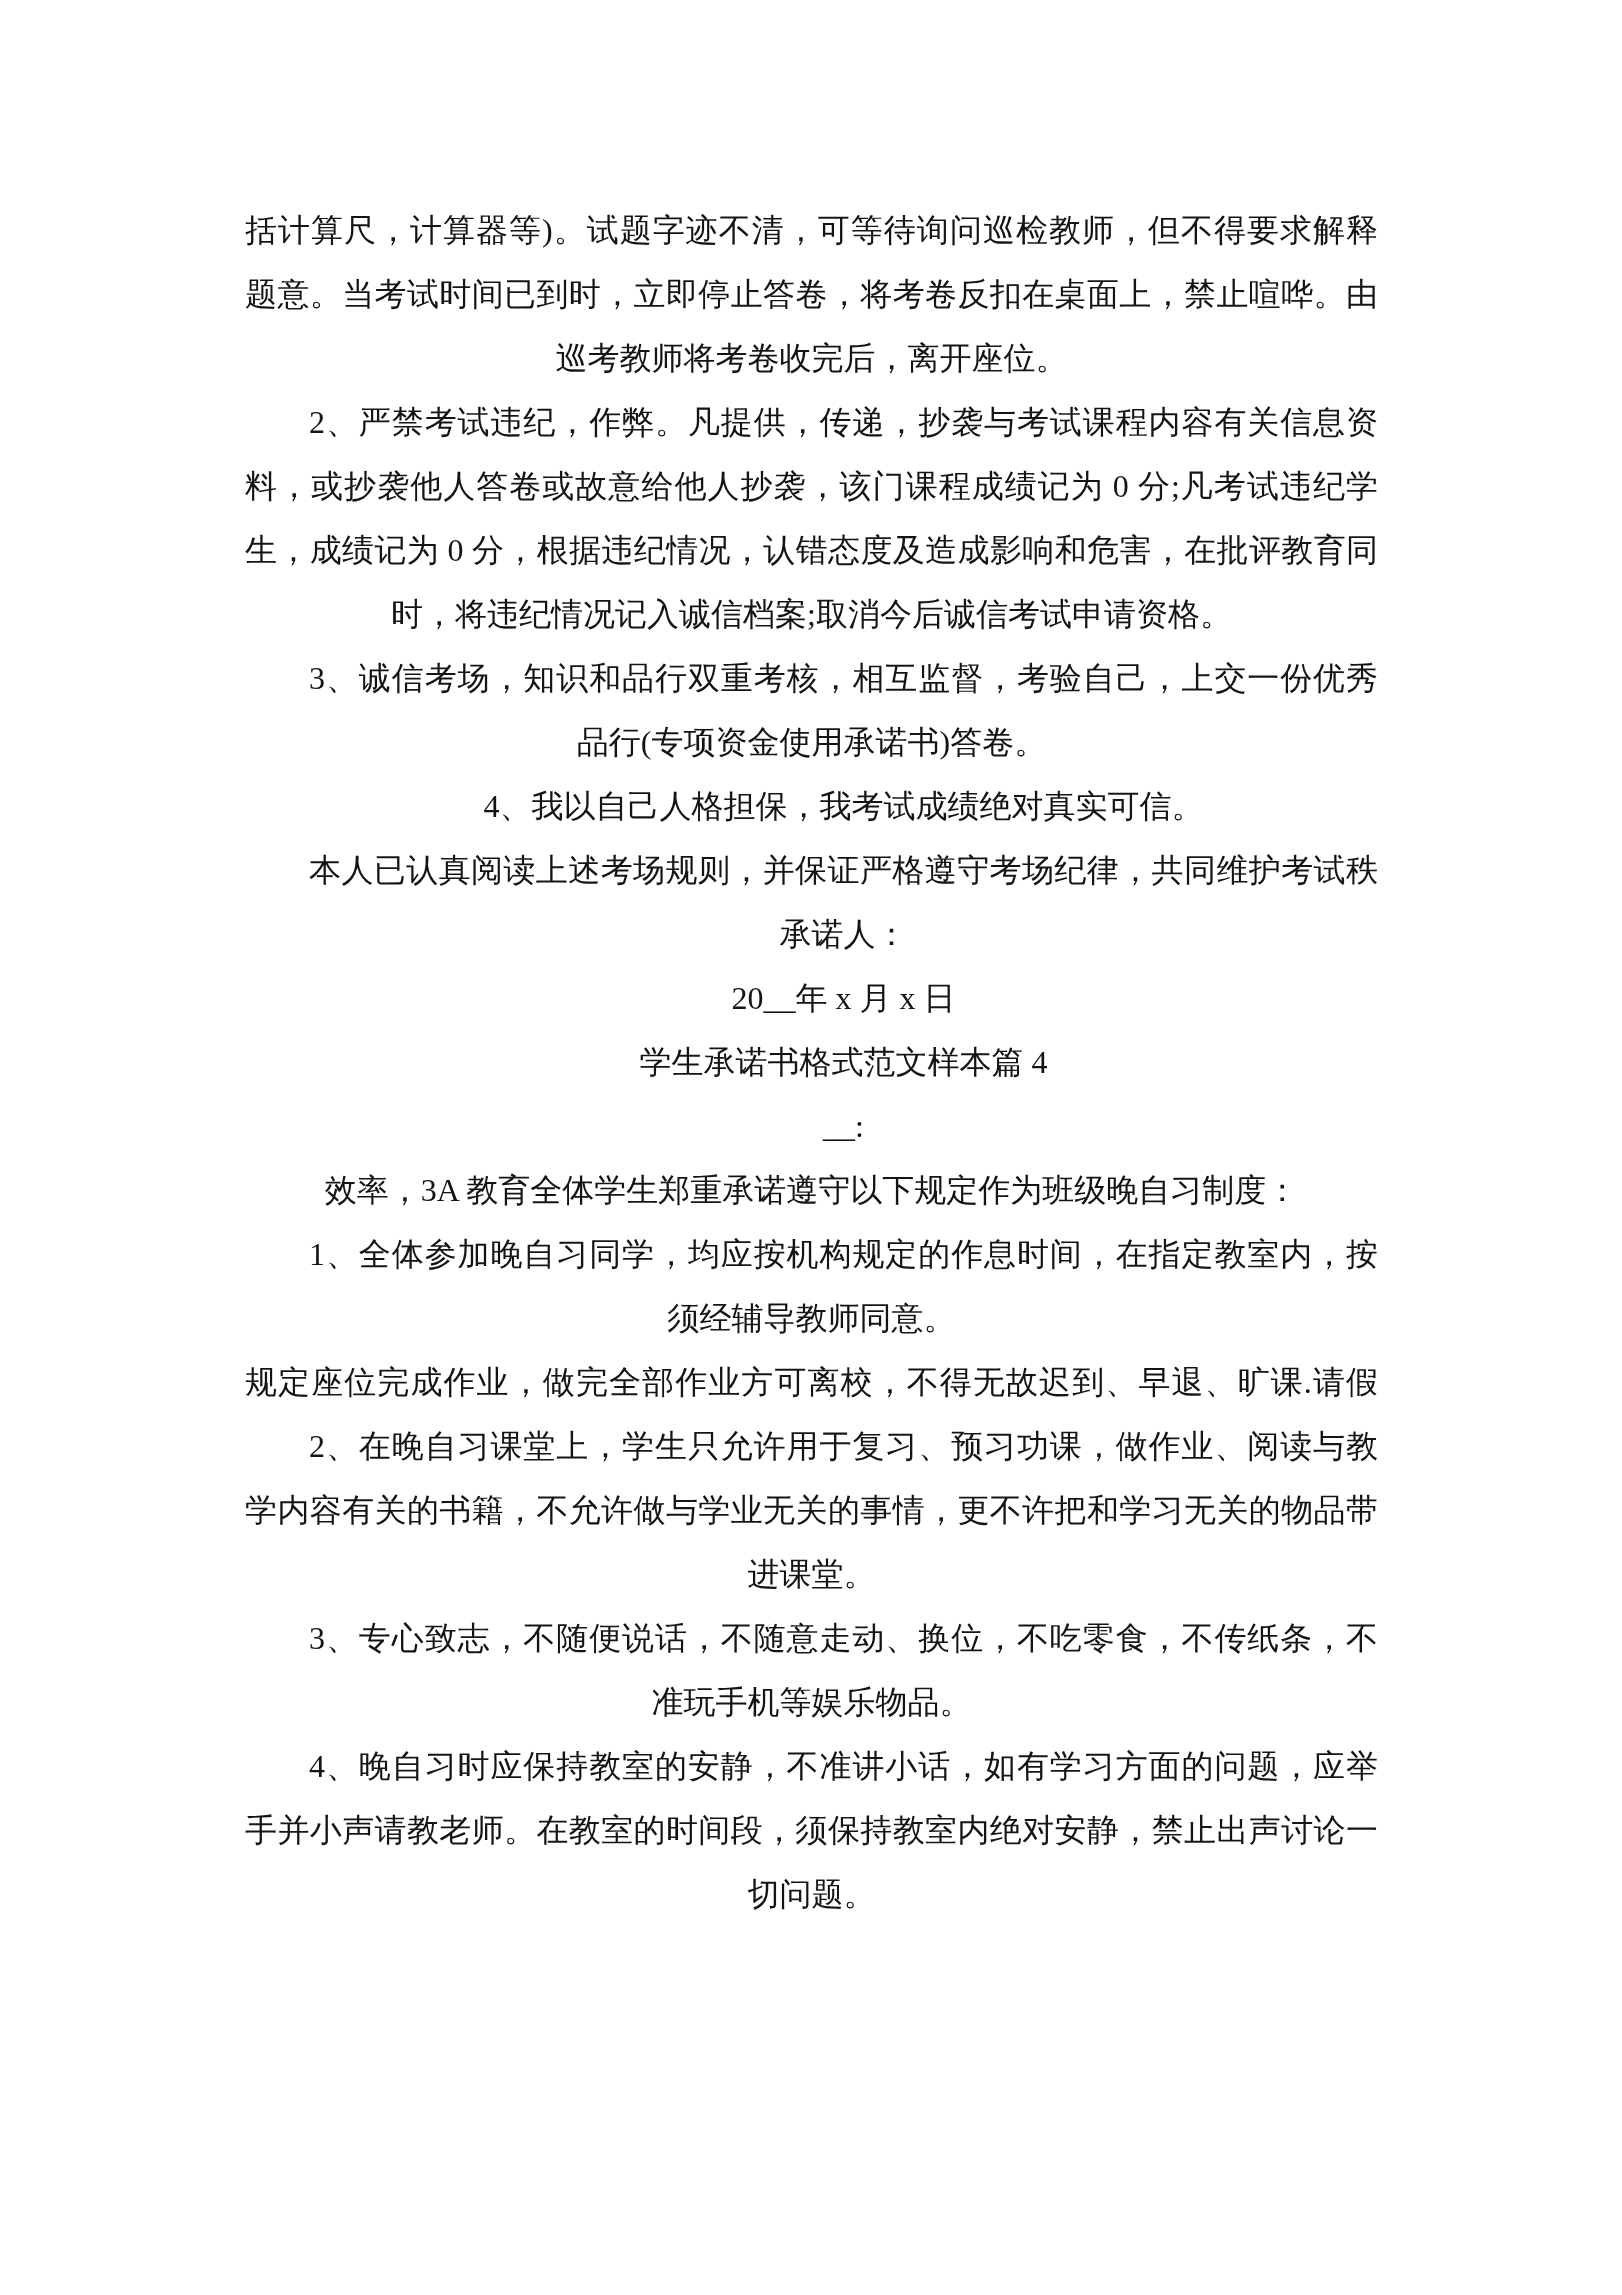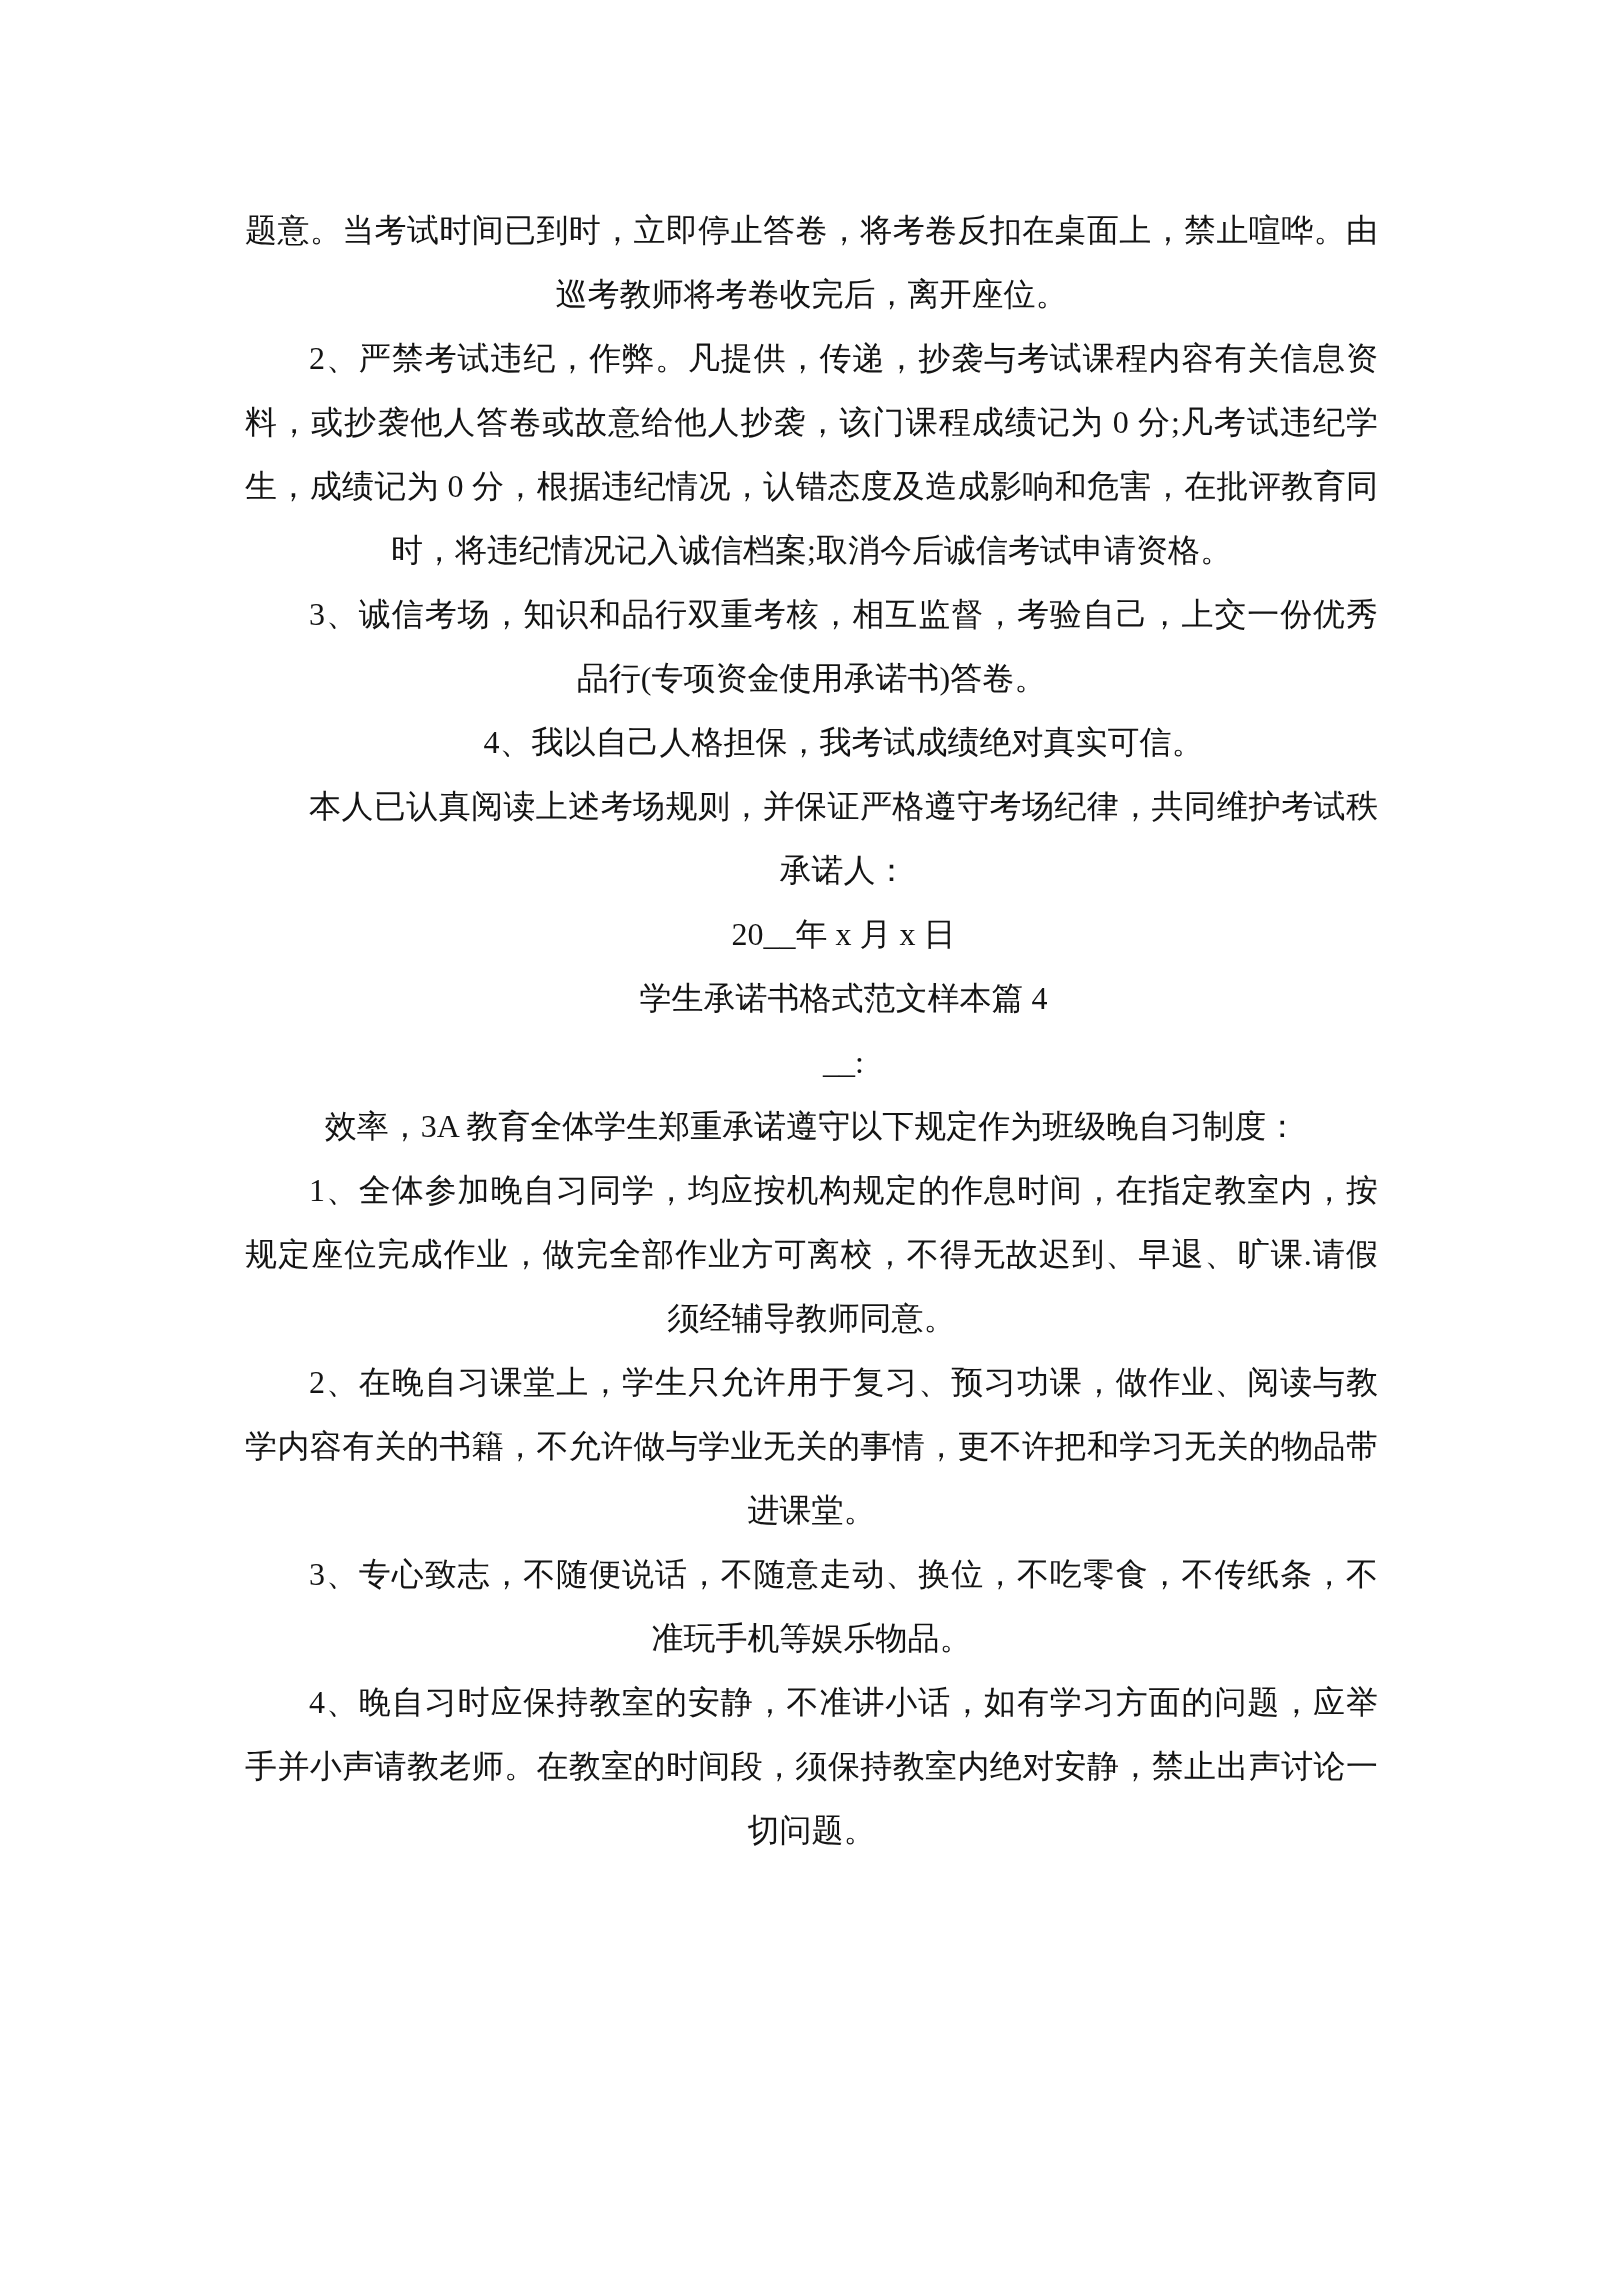--- a/index.html
+++ b/index.html
@@ -42,38 +42,39 @@
   .line.fill {
     text-align: justify;
     text-align-last: justify;
   }
 </style>
 </head>
 <body>
 
 <div class="page">
   <div class="body-text" id="doc-body">
+      <div class="line fill">括计算尺，计算器等)。试题字迹不清，可等待询问巡检教师，但不得要求解释</div>
       <div class="line fill">题意。当考试时间已到时，立即停止答卷，将考卷反扣在桌面上，禁止喧哗。由</div>
       <div class="line">巡考教师将考卷收完后，离开座位。</div>
       <div class="line indent fill">2、严禁考试违纪，作弊。凡提供，传递，抄袭与考试课程内容有关信息资</div>
       <div class="line fill">料，或抄袭他人答卷或故意给他人抄袭，该门课程成绩记为 0 分;凡考试违纪学</div>
       <div class="line fill">生，成绩记为 0 分，根据违纪情况，认错态度及造成影响和危害，在批评教育同</div>
       <div class="line">时，将违纪情况记入诚信档案;取消今后诚信考试申请资格。</div>
       <div class="line indent fill">3、诚信考场，知识和品行双重考核，相互监督，考验自己，上交一份优秀</div>
       <div class="line">品行(专项资金使用承诺书)答卷。</div>
       <div class="line indent">4、我以自己人格担保，我考试成绩绝对真实可信。</div>
       <div class="line indent fill">本人已认真阅读上述考场规则，并保证严格遵守考场纪律，共同维护考试秩</div>
       <div class="line indent">承诺人：</div>
       <div class="line indent">20__年 x 月 x 日</div>
       <div class="line indent">学生承诺书格式范文样本篇 4</div>
       <div class="line indent">__:</div>
       <div class="line">效率，3A 教育全体学生郑重承诺遵守以下规定作为班级晚自习制度：</div>
       <div class="line indent fill">1、全体参加晚自习同学，均应按机构规定的作息时间，在指定教室内，按</div>
+      <div class="line">须经辅导教师同意。</div>
       <div class="line fill">规定座位完成作业，做完全部作业方可离校，不得无故迟到、早退、旷课.请假</div>
-      <div class="line">须经辅导教师同意。</div>
       <div class="line indent fill">2、在晚自习课堂上，学生只允许用于复习、预习功课，做作业、阅读与教</div>
       <div class="line fill">学内容有关的书籍，不允许做与学业无关的事情，更不许把和学习无关的物品带</div>
       <div class="line">进课堂。</div>
       <div class="line indent fill">3、专心致志，不随便说话，不随意走动、换位，不吃零食，不传纸条，不</div>
       <div class="line">准玩手机等娱乐物品。</div>
       <div class="line indent fill">4、晚自习时应保持教室的安静，不准讲小话，如有学习方面的问题，应举</div>
       <div class="line fill">手并小声请教老师。在教室的时间段，须保持教室内绝对安静，禁止出声讨论一</div>
       <div class="line">切问题。</div>
     </div>
 </div>

